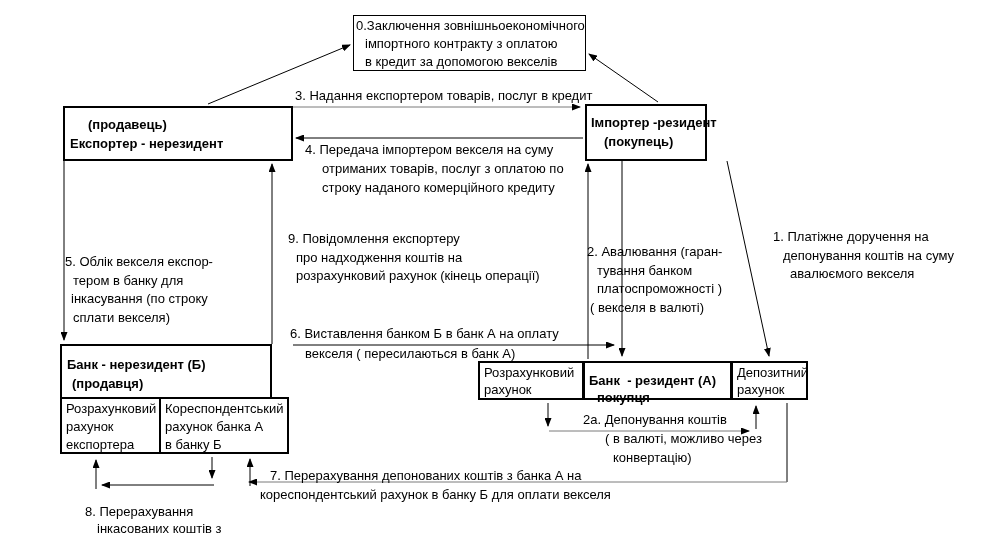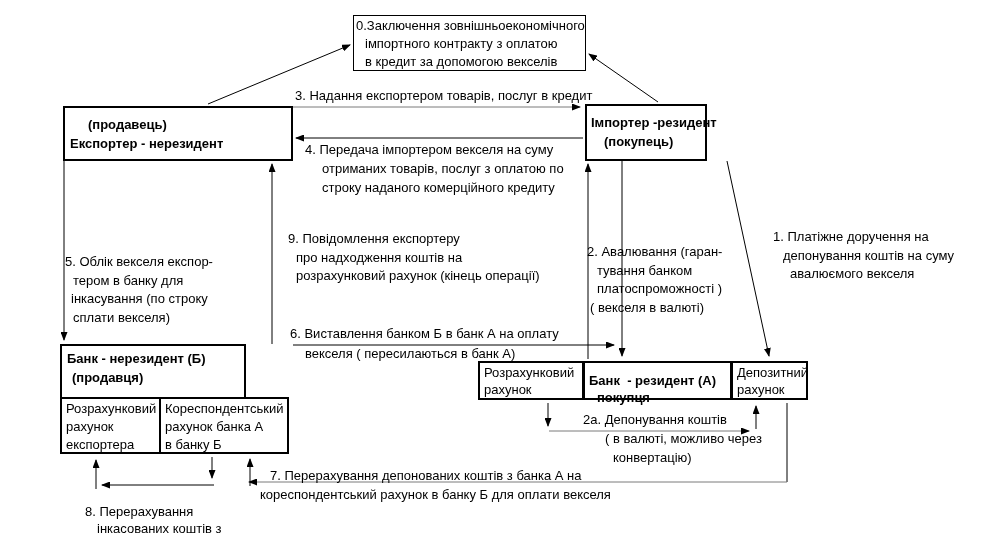--- a/index.html
+++ b/index.html
@@ -57,21 +57,21 @@
   <div class="box bold" style="left:63px;top:106px;width:230px;height:55px;padding-top:7px;">
     <div class="ln" style="padding-left:23px;">(продавець)</div>
     <div class="ln" style="padding-left:5px;">Експортер - нерезидент</div>
   </div>
 
   <div class="box bold" style="left:585px;top:104px;width:122px;height:57px;padding-top:7px;">
     <div class="ln" style="padding-left:4px;">Імпортер -резидент</div>
     <div class="ln" style="padding-left:17px;">(покупець)</div>
   </div>
 
-  <div class="box bold" style="left:60px;top:344px;width:186px;height:55px;padding-top:3px;">
+  <div class="box bold" style="left:60px;top:344px;width:212px;height:55px;padding-top:9px;">
     <div class="ln" style="padding-left:5px;">Банк - нерезидент (Б)</div>
     <div class="ln" style="padding-left:10px;">(продавця)</div>
   </div>
 
   <div class="box acc" style="left:60px;top:397px;width:101px;height:57px;padding-top:1px;">
     <div class="ln" style="padding-left:4px;">Розрахунковий</div>
     <div class="ln" style="padding-left:4px;">рахунок</div>
     <div class="ln" style="padding-left:4px;">експортера</div>
   </div>
 

